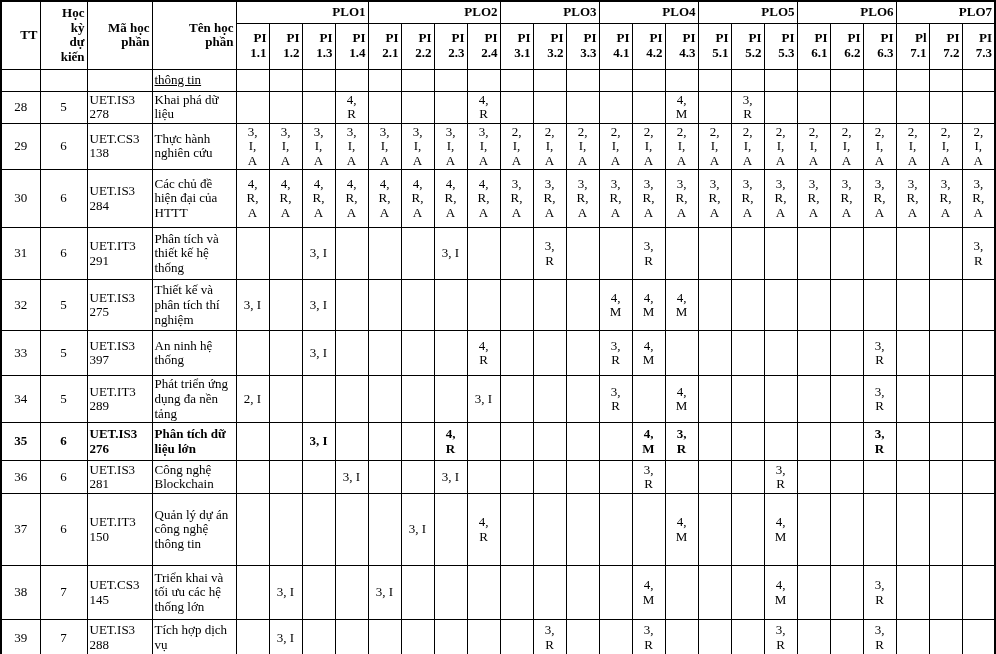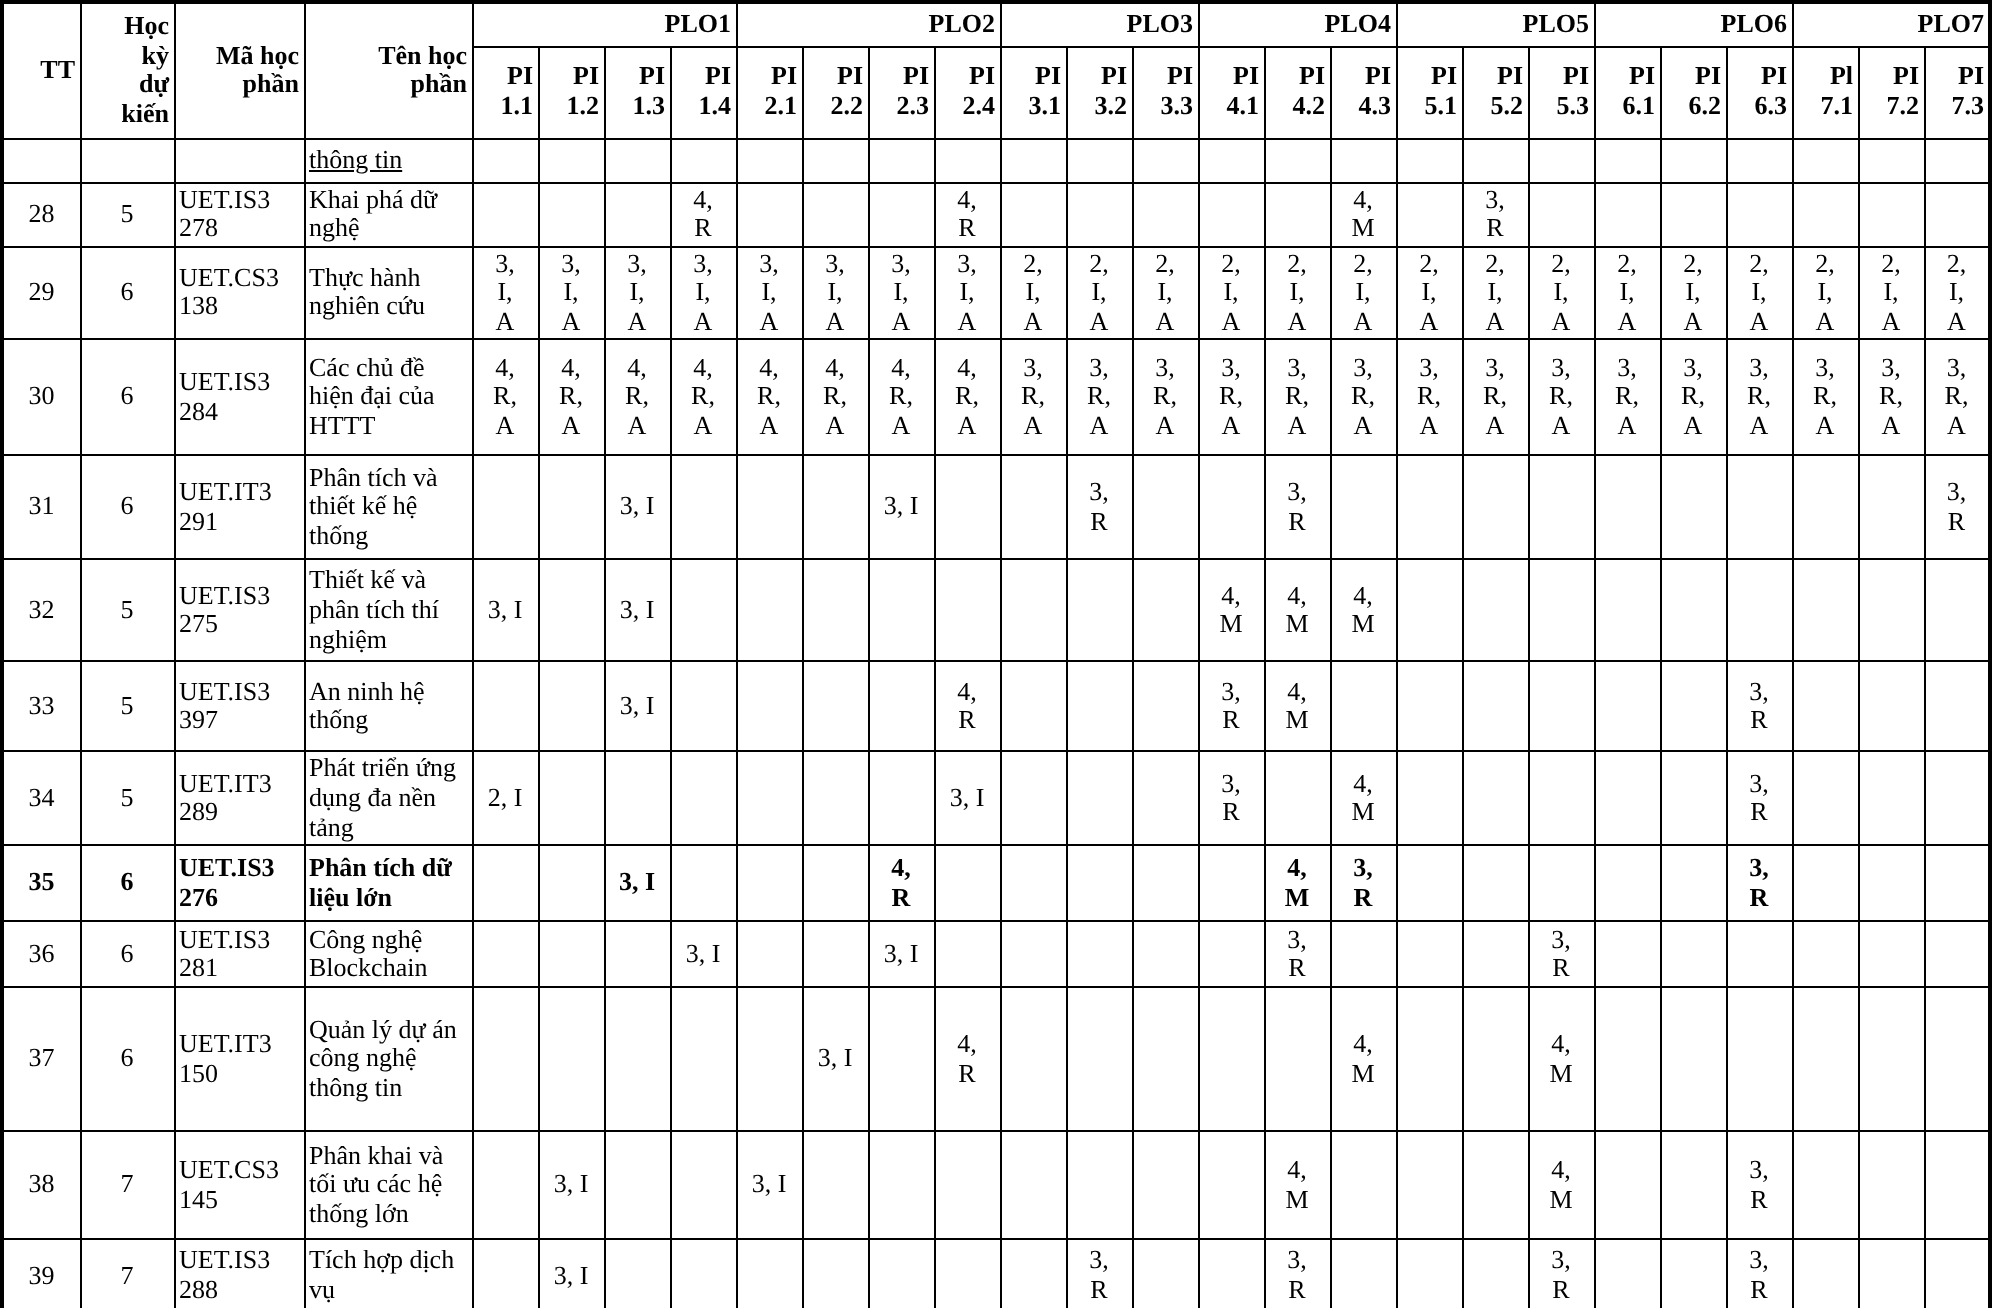--- a/index.html
+++ b/index.html
@@ -167,21 +167,21 @@
         <td class="c-val"></td>
         <td class="c-val"></td>
         <td class="c-val"></td>
         <td class="c-val"></td>
         <td class="c-val"></td>
       </tr>
       <tr style="height: 32px; margin-top: 37px;">
         <td class="c-tt">28</td>
         <td class="c-sem">5</td>
         <td class="c-code">UET.IS3 278</td>
-        <td class="c-name">Khai phá dữ nghệ</td>
+        <td class="c-name">Khai phá dữ liệu</td>
         <td class="c-val"></td>
         <td class="c-val"></td>
         <td class="c-val"></td>
         <td class="c-val">4,
 R</td>
         <td class="c-val"></td>
         <td class="c-val"></td>
         <td class="c-val"></td>
         <td class="c-val">4,
 R</td>
@@ -575,21 +575,21 @@
         <td class="c-val"></td>
         <td class="c-val"></td>
         <td class="c-val"></td>
         <td class="c-val"></td>
         <td class="c-val"></td>
       </tr>
       <tr style="height: 54px;">
         <td class="c-tt">38</td>
         <td class="c-sem">7</td>
         <td class="c-code">UET.CS3 145</td>
-        <td class="c-name">Phân khai và tối ưu các hệ thống lớn</td>
+        <td class="c-name">Triển khai và tối ưu các hệ thống lớn</td>
         <td class="c-val"></td>
         <td class="c-val">3, I</td>
         <td class="c-val"></td>
         <td class="c-val"></td>
         <td class="c-val">3, I</td>
         <td class="c-val"></td>
         <td class="c-val"></td>
         <td class="c-val"></td>
         <td class="c-val"></td>
         <td class="c-val"></td>

